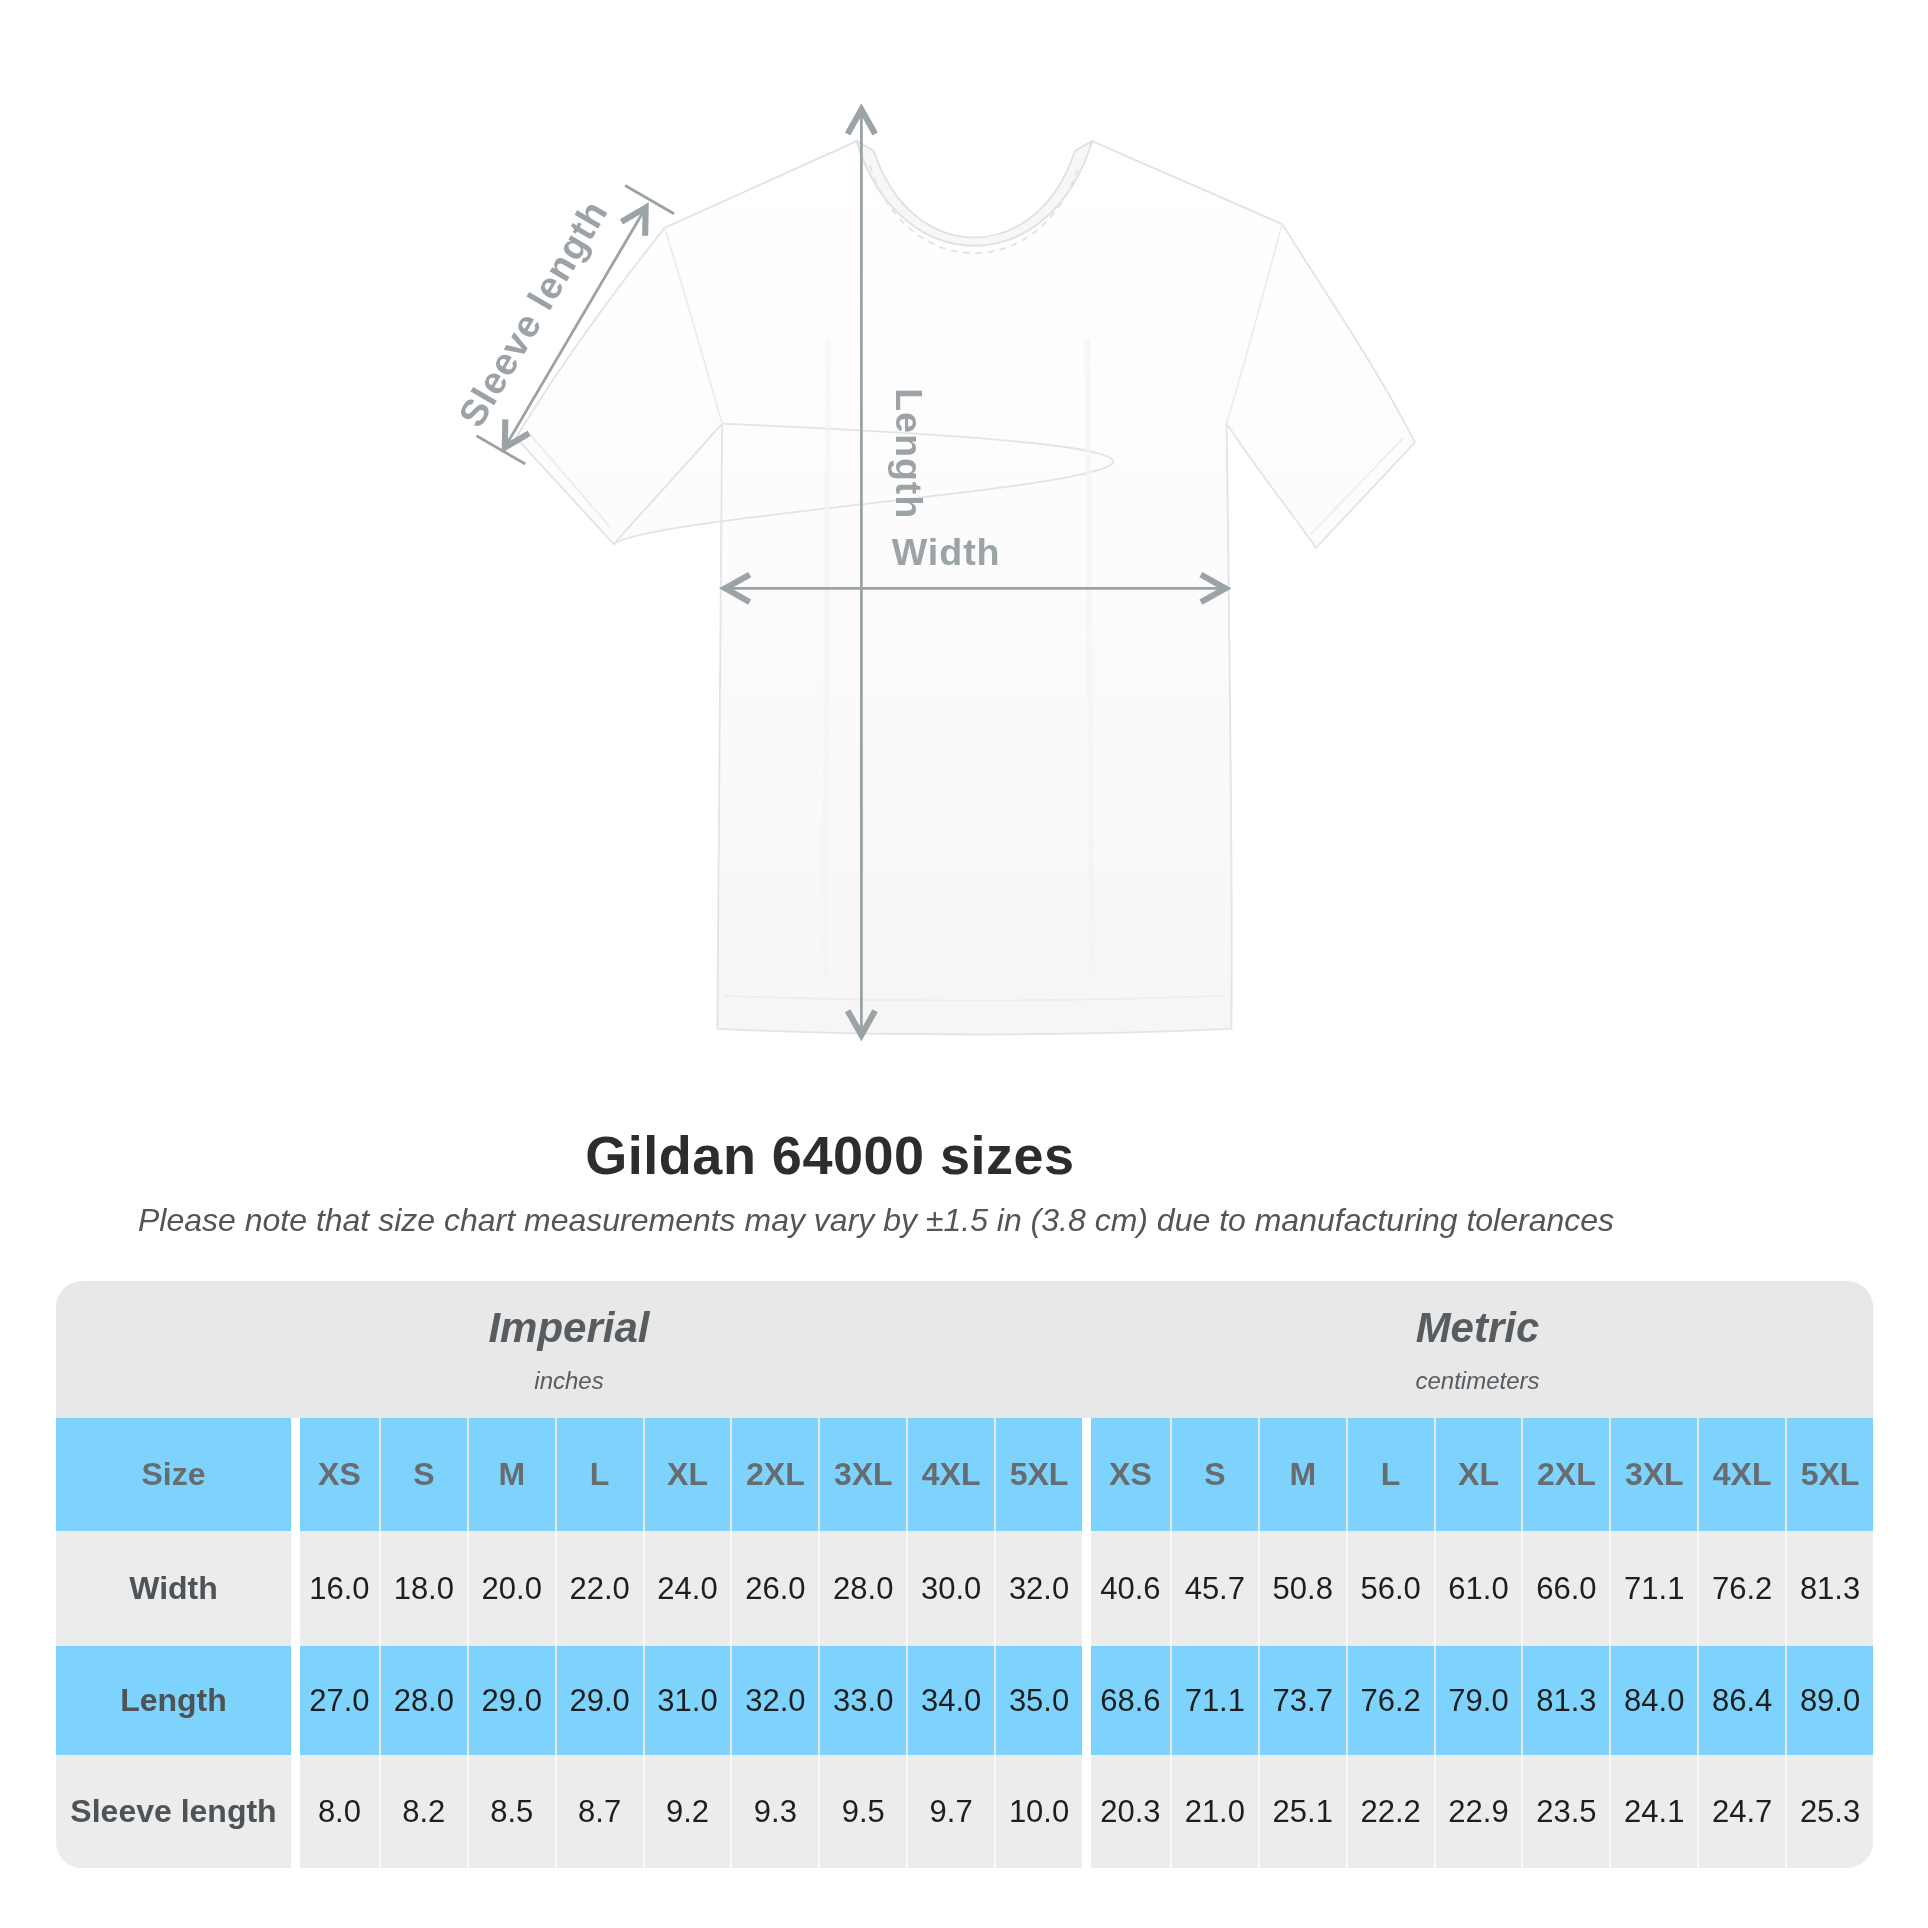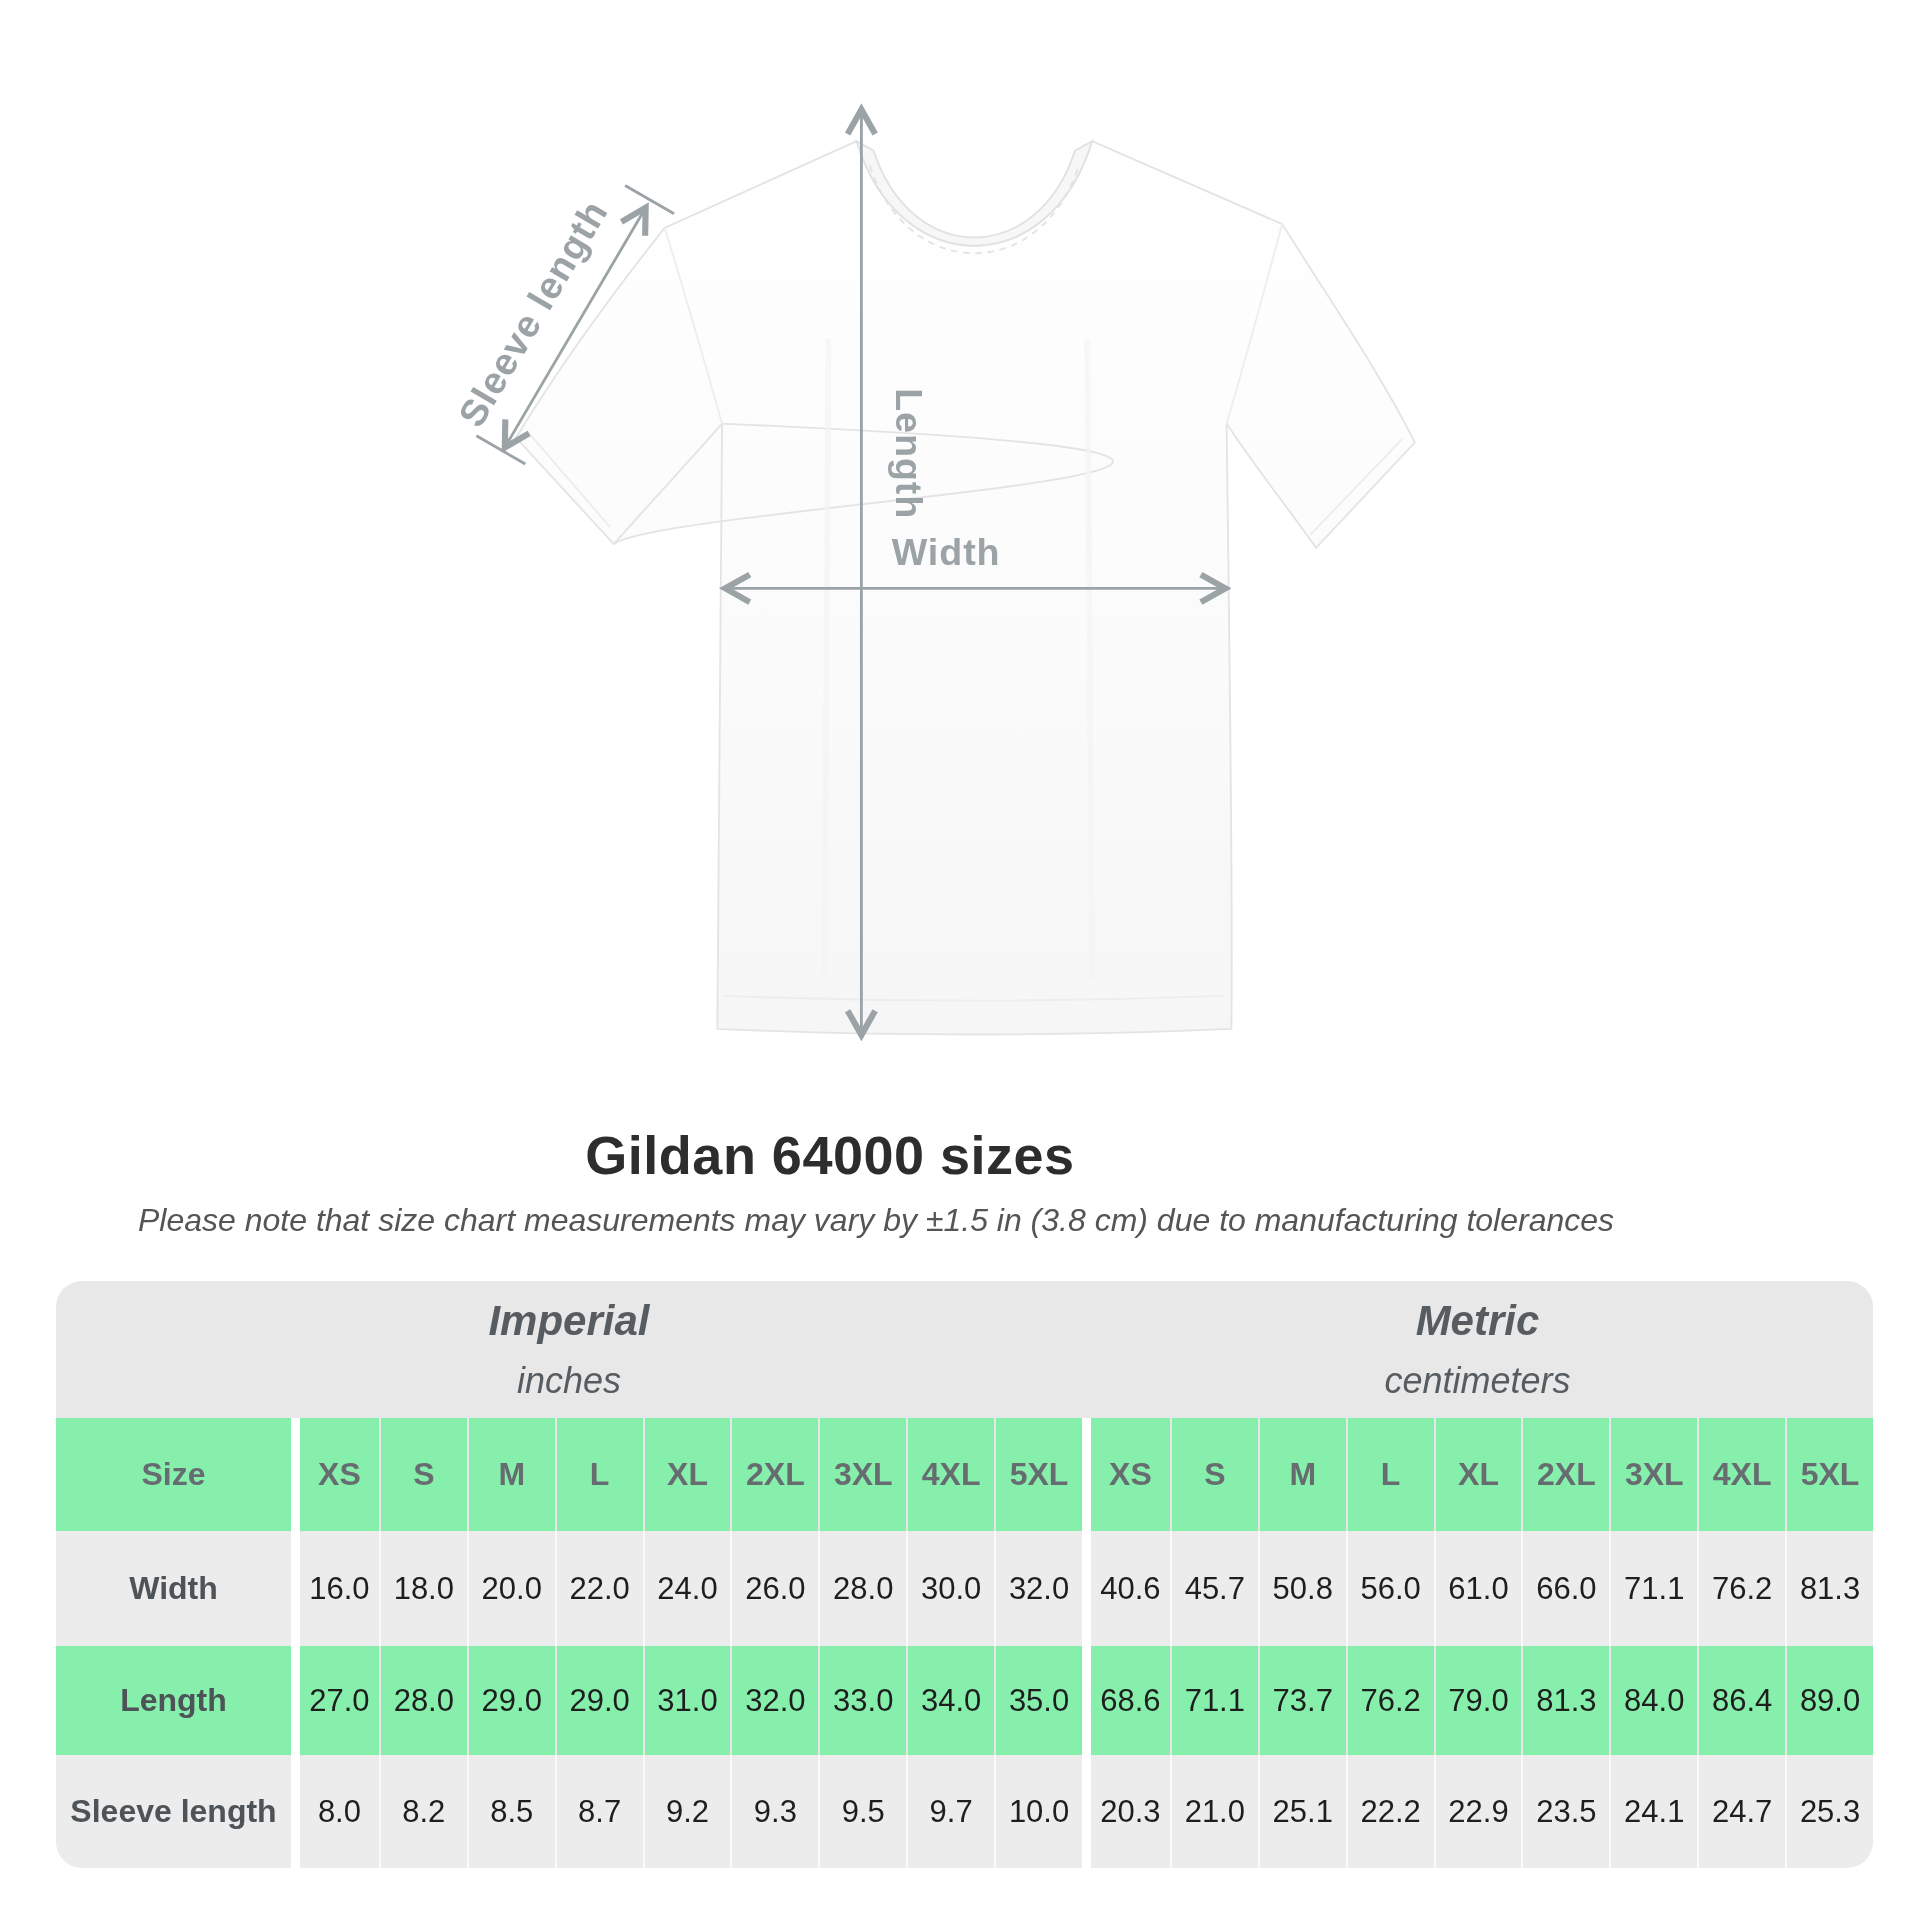--- a/index.html
+++ b/index.html
@@ -29,26 +29,26 @@
     display:flex;align-items:center;justify-content:center;
     font-size:31px;color:#1e1e1e;border-left:2.8px solid transparent;
     box-sizing:border-box;
   }
   .band{
     grid-column:span 10;background:#e8e8e8;border-left:none;
     flex-direction:column;gap:15px;
   }
   .band.mband{grid-column:span 9;}
   .g-name{font-size:42px;font-weight:bold;font-style:italic;color:#565c60;}
-  .g-unit{font-size:36px;font-style:italic;color:#565c60;}
+  .g-unit{font-size:24px;font-style:italic;color:#565c60;}
   .bl{border-top-left-radius:26px;align-items:center;}
   .br{border-top-right-radius:26px;}
   .cbl{border-bottom-left-radius:26px;}
   .cbr{border-bottom-right-radius:26px;}
-  .rw{background:#86efac;border-left-color:#e7e7e7;}
+  .rw{background:#7dd3fc;border-left-color:#e7e7e7;}
   .rg{background:#ececec;border-left-color:#fafafa;}
   .lblcol{border-left:none;}
   .hd{font-weight:bold;color:#666c6f;font-size:32px;}
   .lbl{font-weight:bold;color:#4d5357;font-size:32px;border-left:none;}
   .sepw{border-left-width:9.4px;border-left-color:#ffffff;}
 </style>
 </head>
 <body>
 
 <div id="page">

